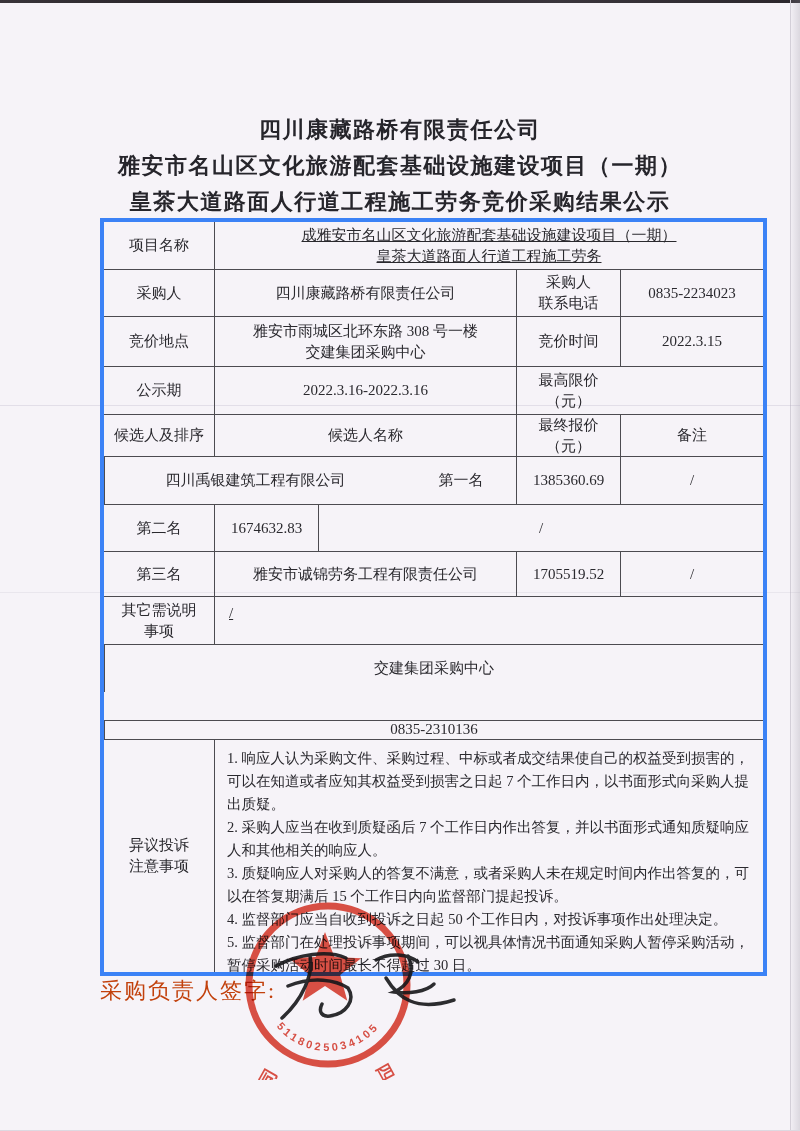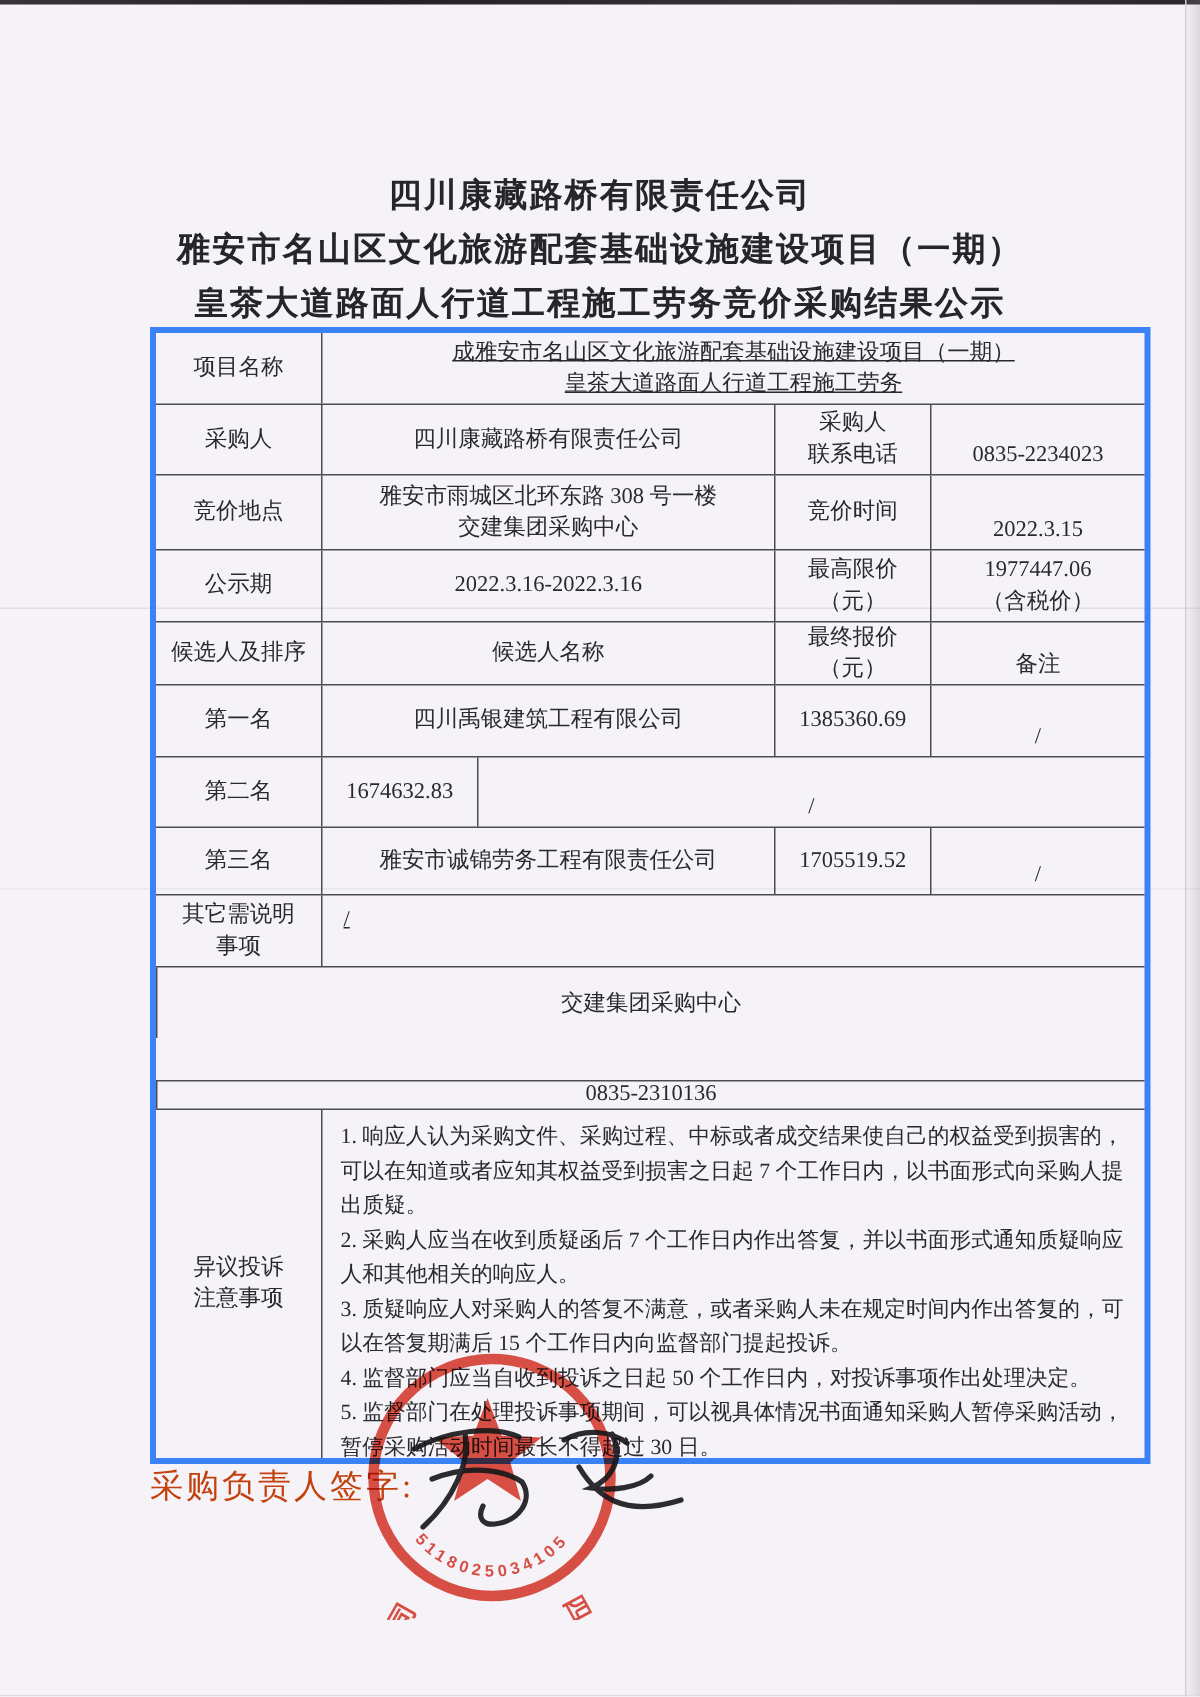--- a/index.html
+++ b/index.html
@@ -30,21 +30,21 @@
     border:4px solid #3b82f6; box-sizing:border-box; font-size:15px; background:transparent; }
   .row { display:flex; box-sizing:border-box; border-top:1.5px solid #4c4b50; }
   .row.first { border-top:none; }
   .cell { box-sizing:border-box; border-left:1.5px solid #4c4b50;
     display:flex; flex-direction:column; align-items:center; justify-content:center;
     text-align:center; line-height:21px; padding:2px 6px; }
   .cell.nol { border-left:none; }
   .c1 { flex:0 0 110px; }
   .c2 { flex:0 0 302px; }
   .c3 { flex:0 0 104px; }
-  .c4 { flex:1 1 auto;justify-content:flex-end; }
+  .c4 { flex:1 1 auto; }
   .span3 { flex:1 1 auto;text-decoration:underline; }
   .h47{height:47px} .h50{height:50px} .h48{height:48px} .h42{height:42px}
   .h45{height:45px} .h95{height:95px} .h233{height:233px}
   .left-val { align-items:flex-start; text-align:left; padding-left:14px; }
   .stack { flex:1 1 auto; display:flex; flex-direction:column; }
   .sub { box-sizing:border-box; border-left:1.5px solid #4c4b50;
     display:flex; align-items:center; justify-content:center; }
   .sub + .sub { border-top:1.5px solid #4c4b50; }
   .sub1 { height:46.5px; } .sub2 { flex:1;margin-top:28px; }
   .notes { flex:1 1 auto; box-sizing:border-box; border-left:1.5px solid #4c4b50;
@@ -124,48 +124,44 @@
     <div class="cell c1 nol">
       <span>公示期</span>
     </div>
     <div class="cell c2">
       <span>2022.3.16-2022.3.16</span>
     </div>
     <div class="cell c3">
       <span>最高限价</span>
       <span>（元）</span>
     </div>
-    <div class="cell c4">
-      <span>1977447.06</span>
-      <span>（含税价）</span>
-    </div>
   </div>
 
   <div class="row h42">
     <div class="cell c1 nol">
       <span>候选人及排序</span>
     </div>
     <div class="cell c2">
       <span>候选人名称</span>
     </div>
     <div class="cell c3">
       <span>最终报价</span>
       <span>（元）</span>
     </div>
     <div class="cell c4">
       <span>备注</span>
     </div>
   </div>
 
   <div class="row h48">
+    <div class="cell c2">
+      <span>四川禹银建筑工程有限公司</span>
+    </div>
     <div class="cell c1 nol">
       <span>第一名</span>
-    </div>
-    <div class="cell c2">
-      <span>四川禹银建筑工程有限公司</span>
     </div>
     <div class="cell c3">
       <span>1385360.69</span>
     </div>
     <div class="cell c4">
       <span>/</span>
     </div>
   </div>
 
   <div class="row h47">

